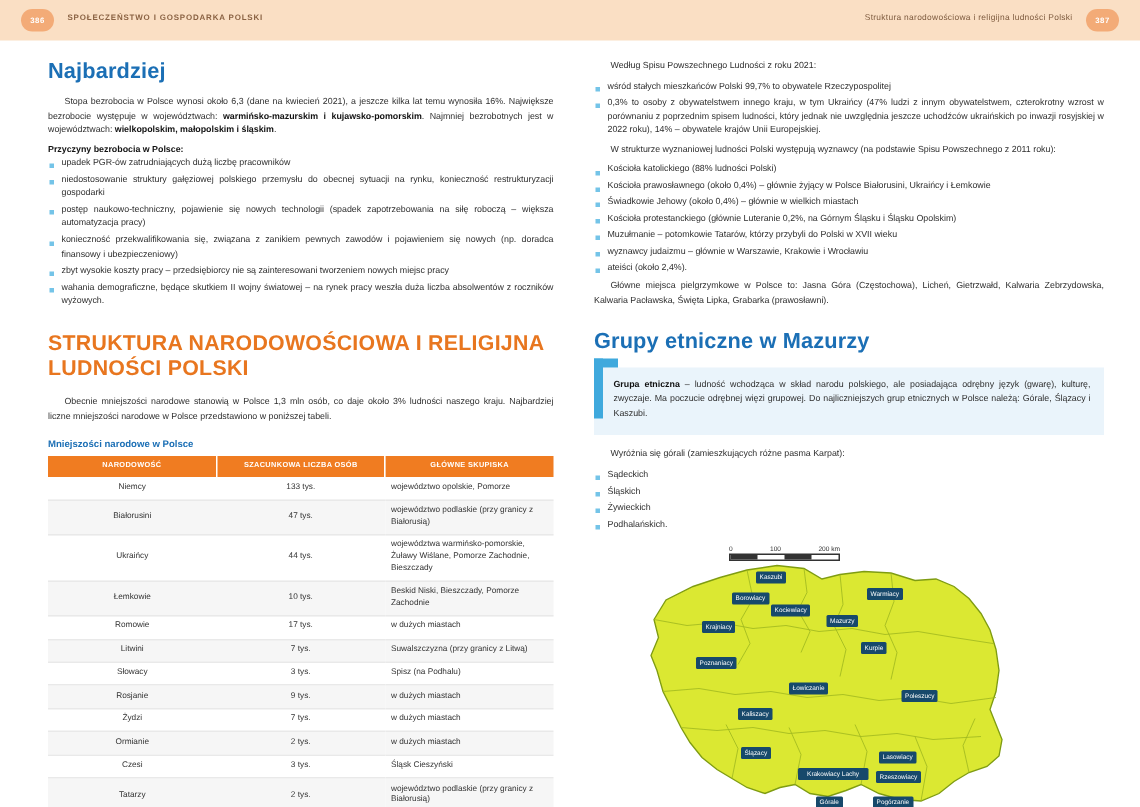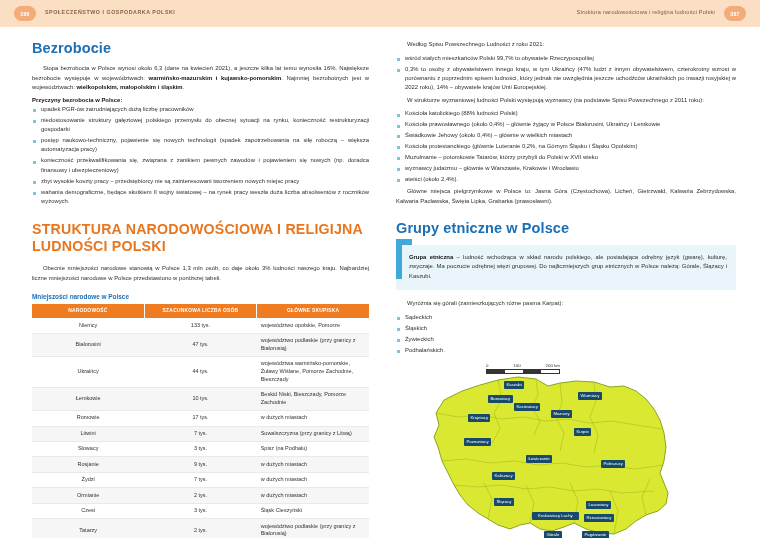--- a/index.html
+++ b/index.html
@@ -117,21 +117,21 @@
 
 <div class="header">
   <div class="hdr-badge left">386</div>
   <div class="hdr-text left">SPOŁECZEŃSTWO I GOSPODARKA POLSKI</div>
   <div class="hdr-text right">Struktura narodowościowa i religijna ludności Polski</div>
   <div class="hdr-badge right">387</div>
 </div>
 
 <div class="col col-left">
 
-  <h2 class="blue">Bezrobocie</h2>
+  <h2 class="blue">Najbardziej</h2>
 
   <p class="body indent">
     <span>Stopa bezrobocia w Polsce wynosi około 6,3 (dane na kwiecień 2021), a jeszcze kilka lat temu wynosiła 16%. Największe bezrobocie występuje w województwach: <span class="b">warmińsko-mazurskim i kujawsko-pomorskim</span>. Najmniej bezrobotnych jest w województwach: <span class="b">wielkopolskim, małopolskim i śląskim</span>.</span>
   </p>
 
   <div class="lead-bold">Przyczyny bezrobocia w Polsce:</div>
   <ul class="bul">
     <li>upadek PGR-ów zatrudniających dużą liczbę pracowników</li>
     <li>niedostosowanie struktury gałęziowej polskiego przemysłu do obecnej sytuacji na rynku, konieczność restrukturyzacji gospodarki</li>
     <li>postęp naukowo-techniczny, pojawienie się nowych technologii (spadek zapotrzebowania na siłę roboczą – większa automatyzacja pracy)</li>
@@ -233,21 +233,21 @@
     <li>Kościoła katolickiego (88% ludności Polski)</li>
     <li>Kościoła prawosławnego (około 0,4%) – głównie żyjący w Polsce Białorusini, Ukraińcy i Łemkowie</li>
     <li>Świadkowie Jehowy (około 0,4%) – głównie w wielkich miastach</li>
     <li>Kościoła protestanckiego (głównie Luteranie 0,2%, na Górnym Śląsku i Śląsku Opolskim)</li>
     <li>Muzułmanie – potomkowie Tatarów, którzy przybyli do Polski w XVII wieku</li>
     <li>wyznawcy judaizmu – głównie w Warszawie, Krakowie i Wrocławiu</li>
     <li>ateiści (około 2,4%).</li>
   </ul>
   <p class="body indent">Główne miejsca pielgrzymkowe w Polsce to: Jasna Góra (Częstochowa), Licheń, Gietrzwałd, Kalwaria Zebrzydowska, Kalwaria Pacławska, Święta Lipka, Grabarka (prawosławni).</p>
 
-  <h2 class="blue second" style="margin-top:13px;">Grupy etniczne w Polsce</h2>
+  <h2 class="blue second" style="margin-top:13px;">Grupy etniczne w Mazurzy</h2>
 
   <div class="defbox">
     <div class="corner"></div>
     <div class="corner2"></div>
     <p>
       <span class="b">Grupa etniczna</span><span> – ludność wchodząca w skład narodu polskiego, ale posiadająca odrębny język (gwarę), kulturę, zwyczaje. Ma poczucie odrębnej więzi grupowej. Do najliczniejszych grup etnicznych w Polsce należą: Górale, Ślązacy i Kaszubi.</span>
     </p>
   </div>
 
   <p class="body" style="margin-left:11px;margin-top:7px;">Wyróżnia się górali (zamieszkujących różne pasma Karpat):</p>

